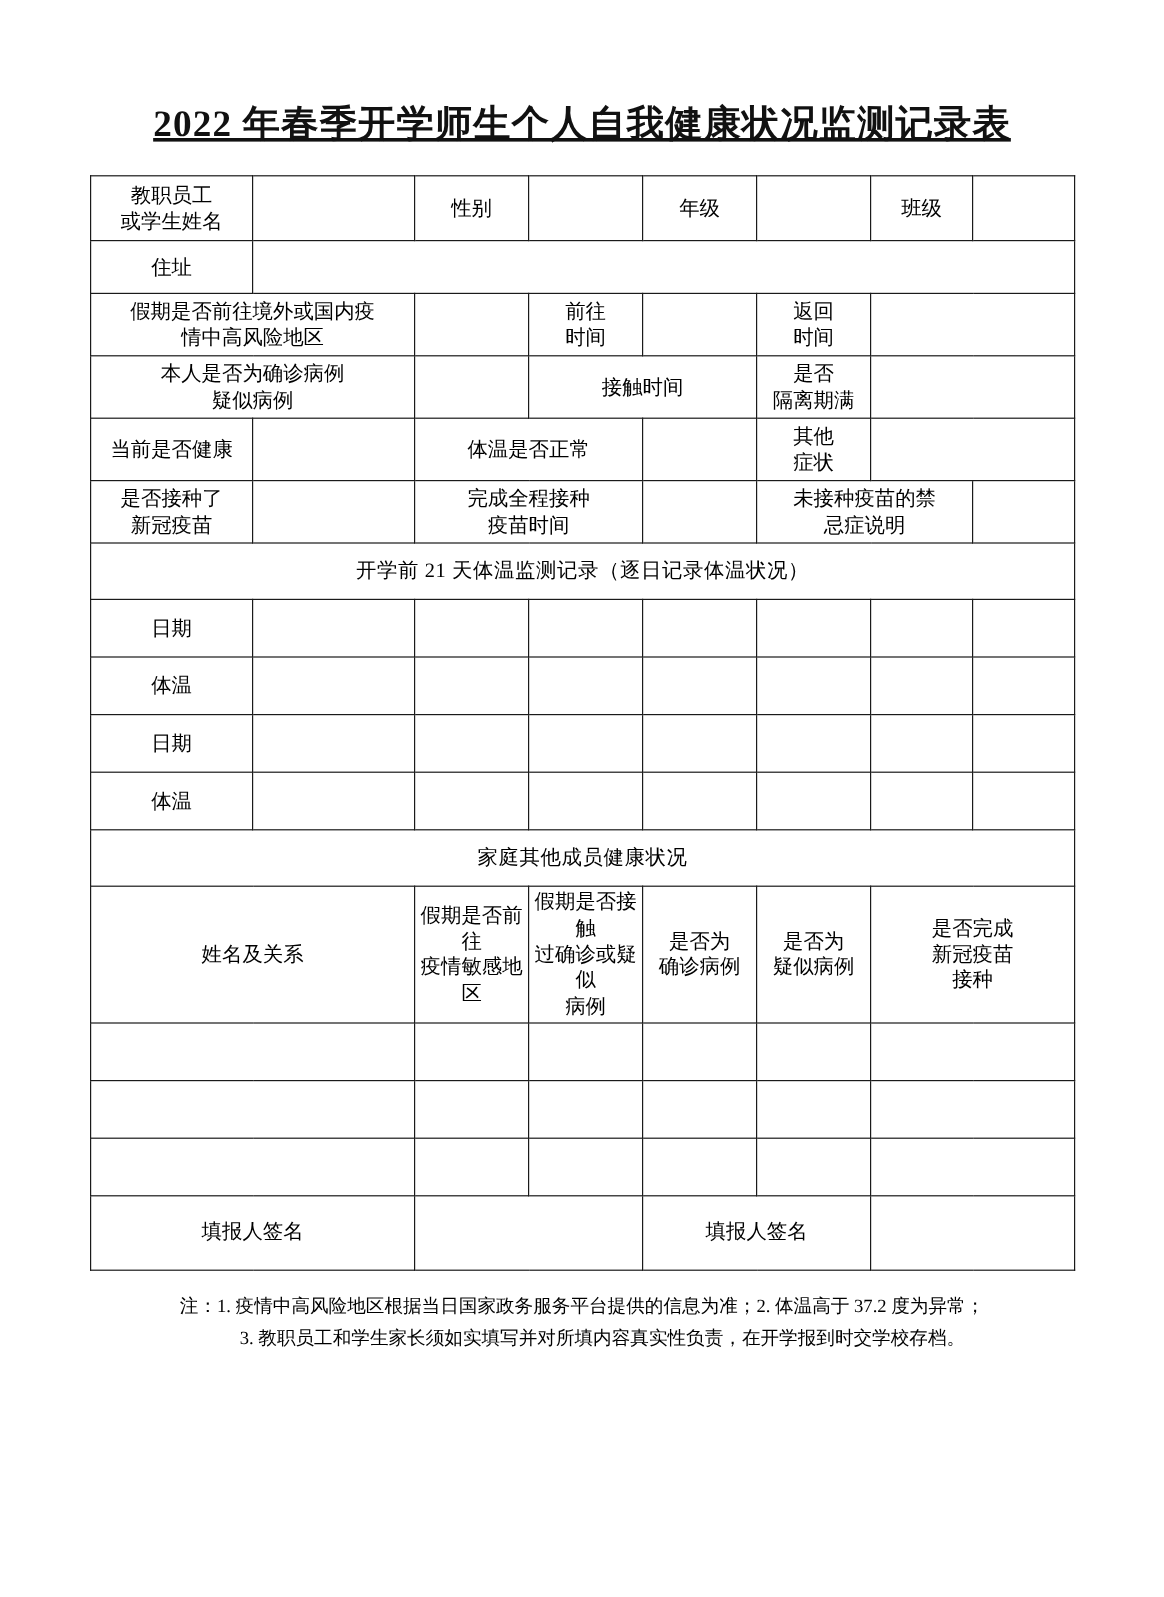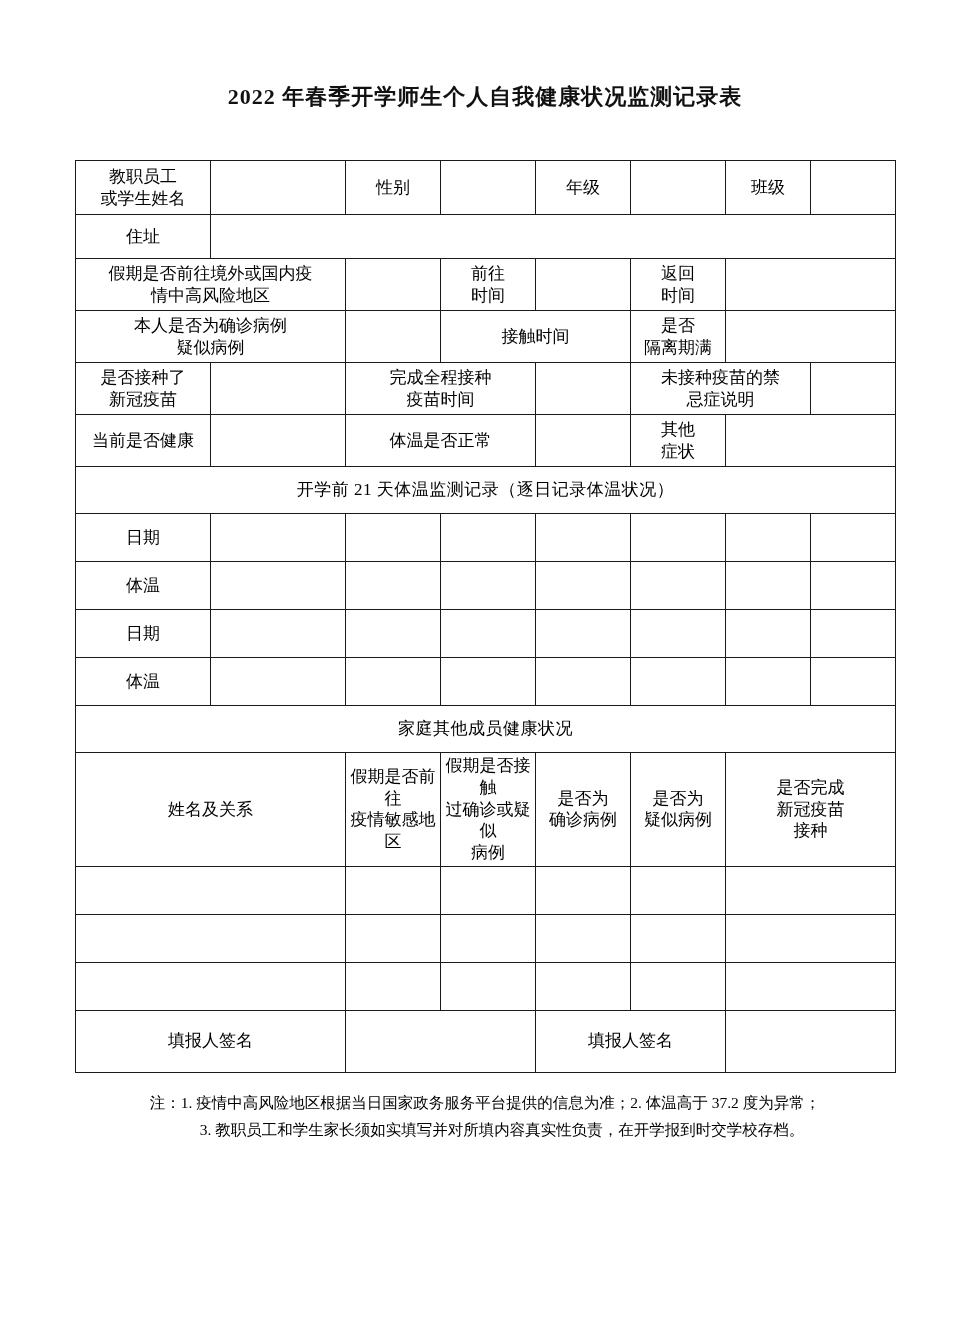--- a/index.html
+++ b/index.html
@@ -17,29 +17,30 @@
   }
   .page {
     width: 970px;
     height: 1331px;
     box-sizing: border-box;
     padding: 0;
     position: relative;
   }
   .doc-title {
     text-align: center;
-    font-size: 22px;
+    font-size: 31px;
     font-weight: bold;
     letter-spacing: 1px;
     margin: 82px 0 0 0;
     font-family: "Liberation Serif", "DejaVu Serif", serif;
     color: #111;
+    text-decoration: underline;
   }
   .table-wrap {
-    margin: 48px auto 0 auto;
+    margin: 22px auto 0 auto;
     width: 820px;
   }
   table.form {
     border-collapse: collapse;
     width: 820px;
     table-layout: fixed;
   }
   table.form td {
     border: 1px solid #1a1a1a;
     font-size: 17px;
@@ -145,47 +146,47 @@
         <td class="lbl two-line">
           <span>是否</span><br>
           <span>隔离期满</span>
         </td>
         <td class="blank" colspan="2"></td>
       </tr>
 
 
 
       <tr class="r-tall">
+        <td class="lbl">当前是否健康</td>
+        <td class="blank"></td>
+        <td class="lbl" colspan="2">体温是否正常</td>
+        <td class="blank"></td>
+        <td class="lbl two-line">
+          <span>其他</span><br>
+          <span>症状</span>
+        </td>
+        <td class="blank" colspan="2"></td>
+      </tr>
+
+      <tr class="r-tall">
         <td class="lbl two-line">
           <span>是否接种了</span><br>
           <span>新冠疫苗</span>
         </td>
         <td class="blank"></td>
         <td class="lbl two-line" colspan="2">
           <span>完成全程接种</span><br>
           <span>疫苗时间</span>
         </td>
         <td class="blank"></td>
         <td class="lbl two-line" colspan="2">
           <span>未接种疫苗的禁</span><br>
           <span>忌症说明</span>
         </td>
         <td class="blank"></td>
-      </tr>
-
-      <tr class="r-tall">
-        <td class="lbl">当前是否健康</td>
-        <td class="blank"></td>
-        <td class="lbl" colspan="2">体温是否正常</td>
-        <td class="blank"></td>
-        <td class="lbl two-line">
-          <span>其他</span><br>
-          <span>症状</span>
-        </td>
-        <td class="blank" colspan="2"></td>
       </tr>
 
       <tr>
         <td class="section" colspan="8">开学前 21 天体温监测记录（逐日记录体温状况）</td>
       </tr>
 
       <tr class="r-temp">
         <td class="lbl">日期</td>
         <td class="blank"></td>
         <td class="blank"></td>

